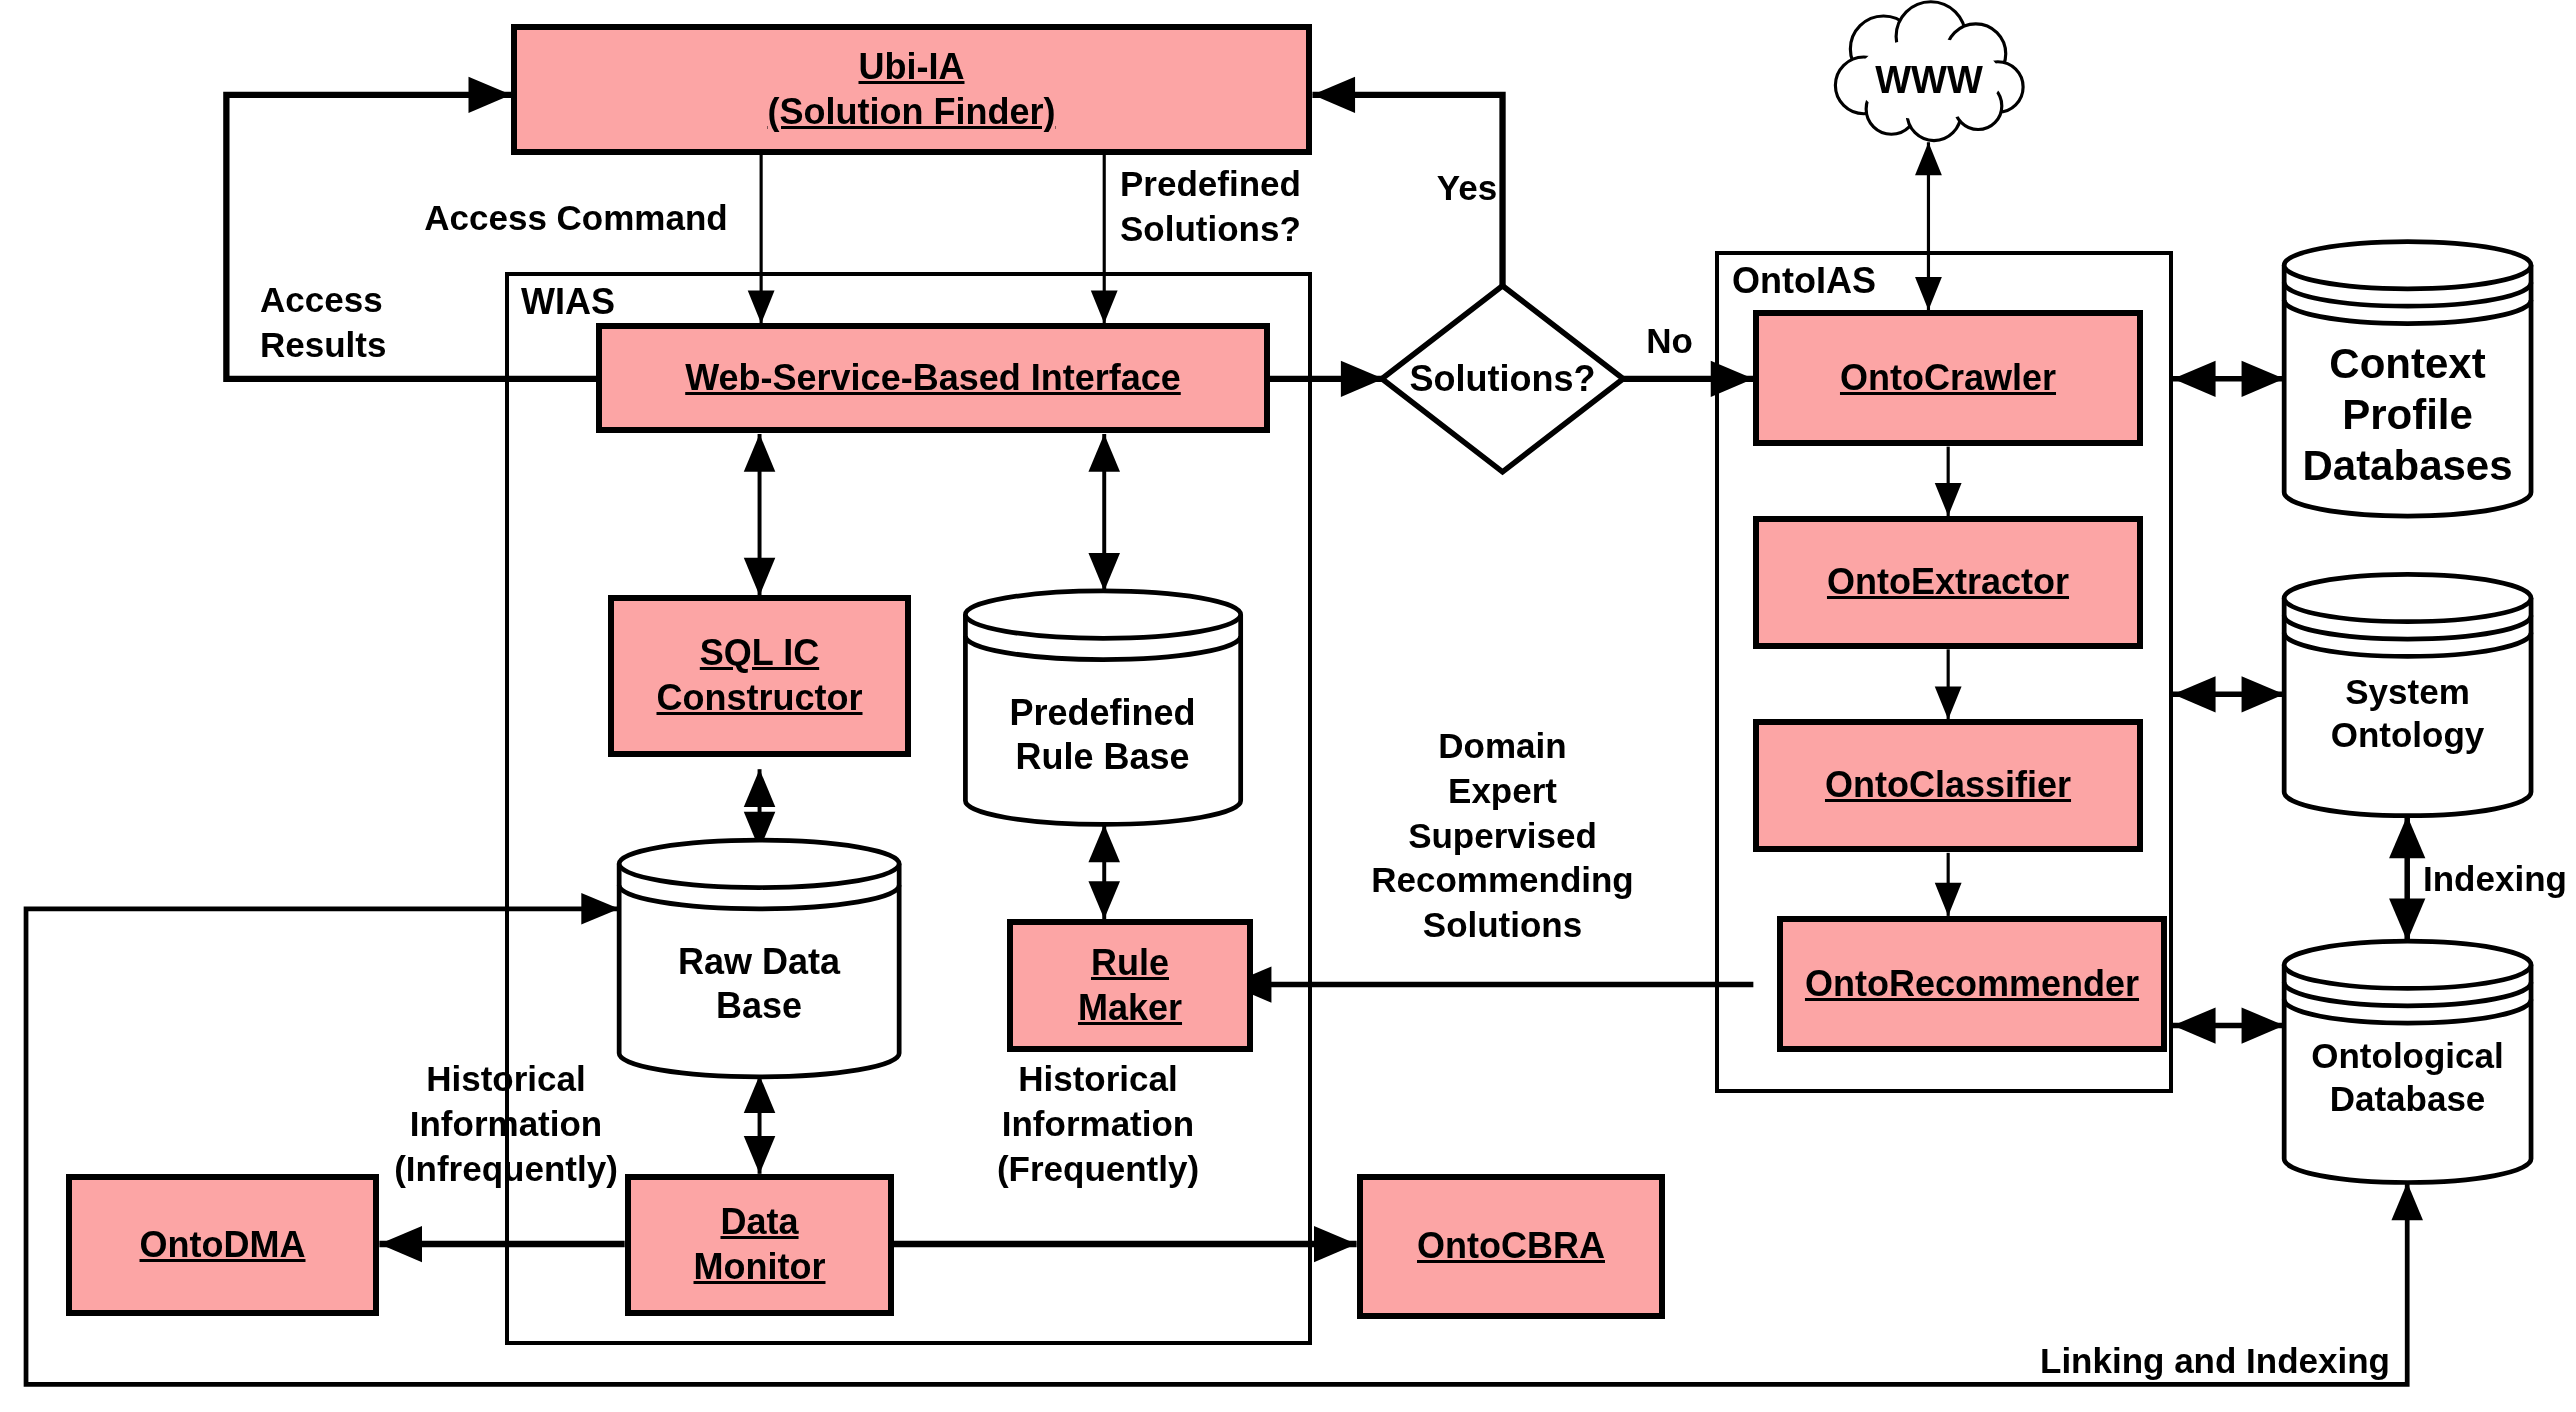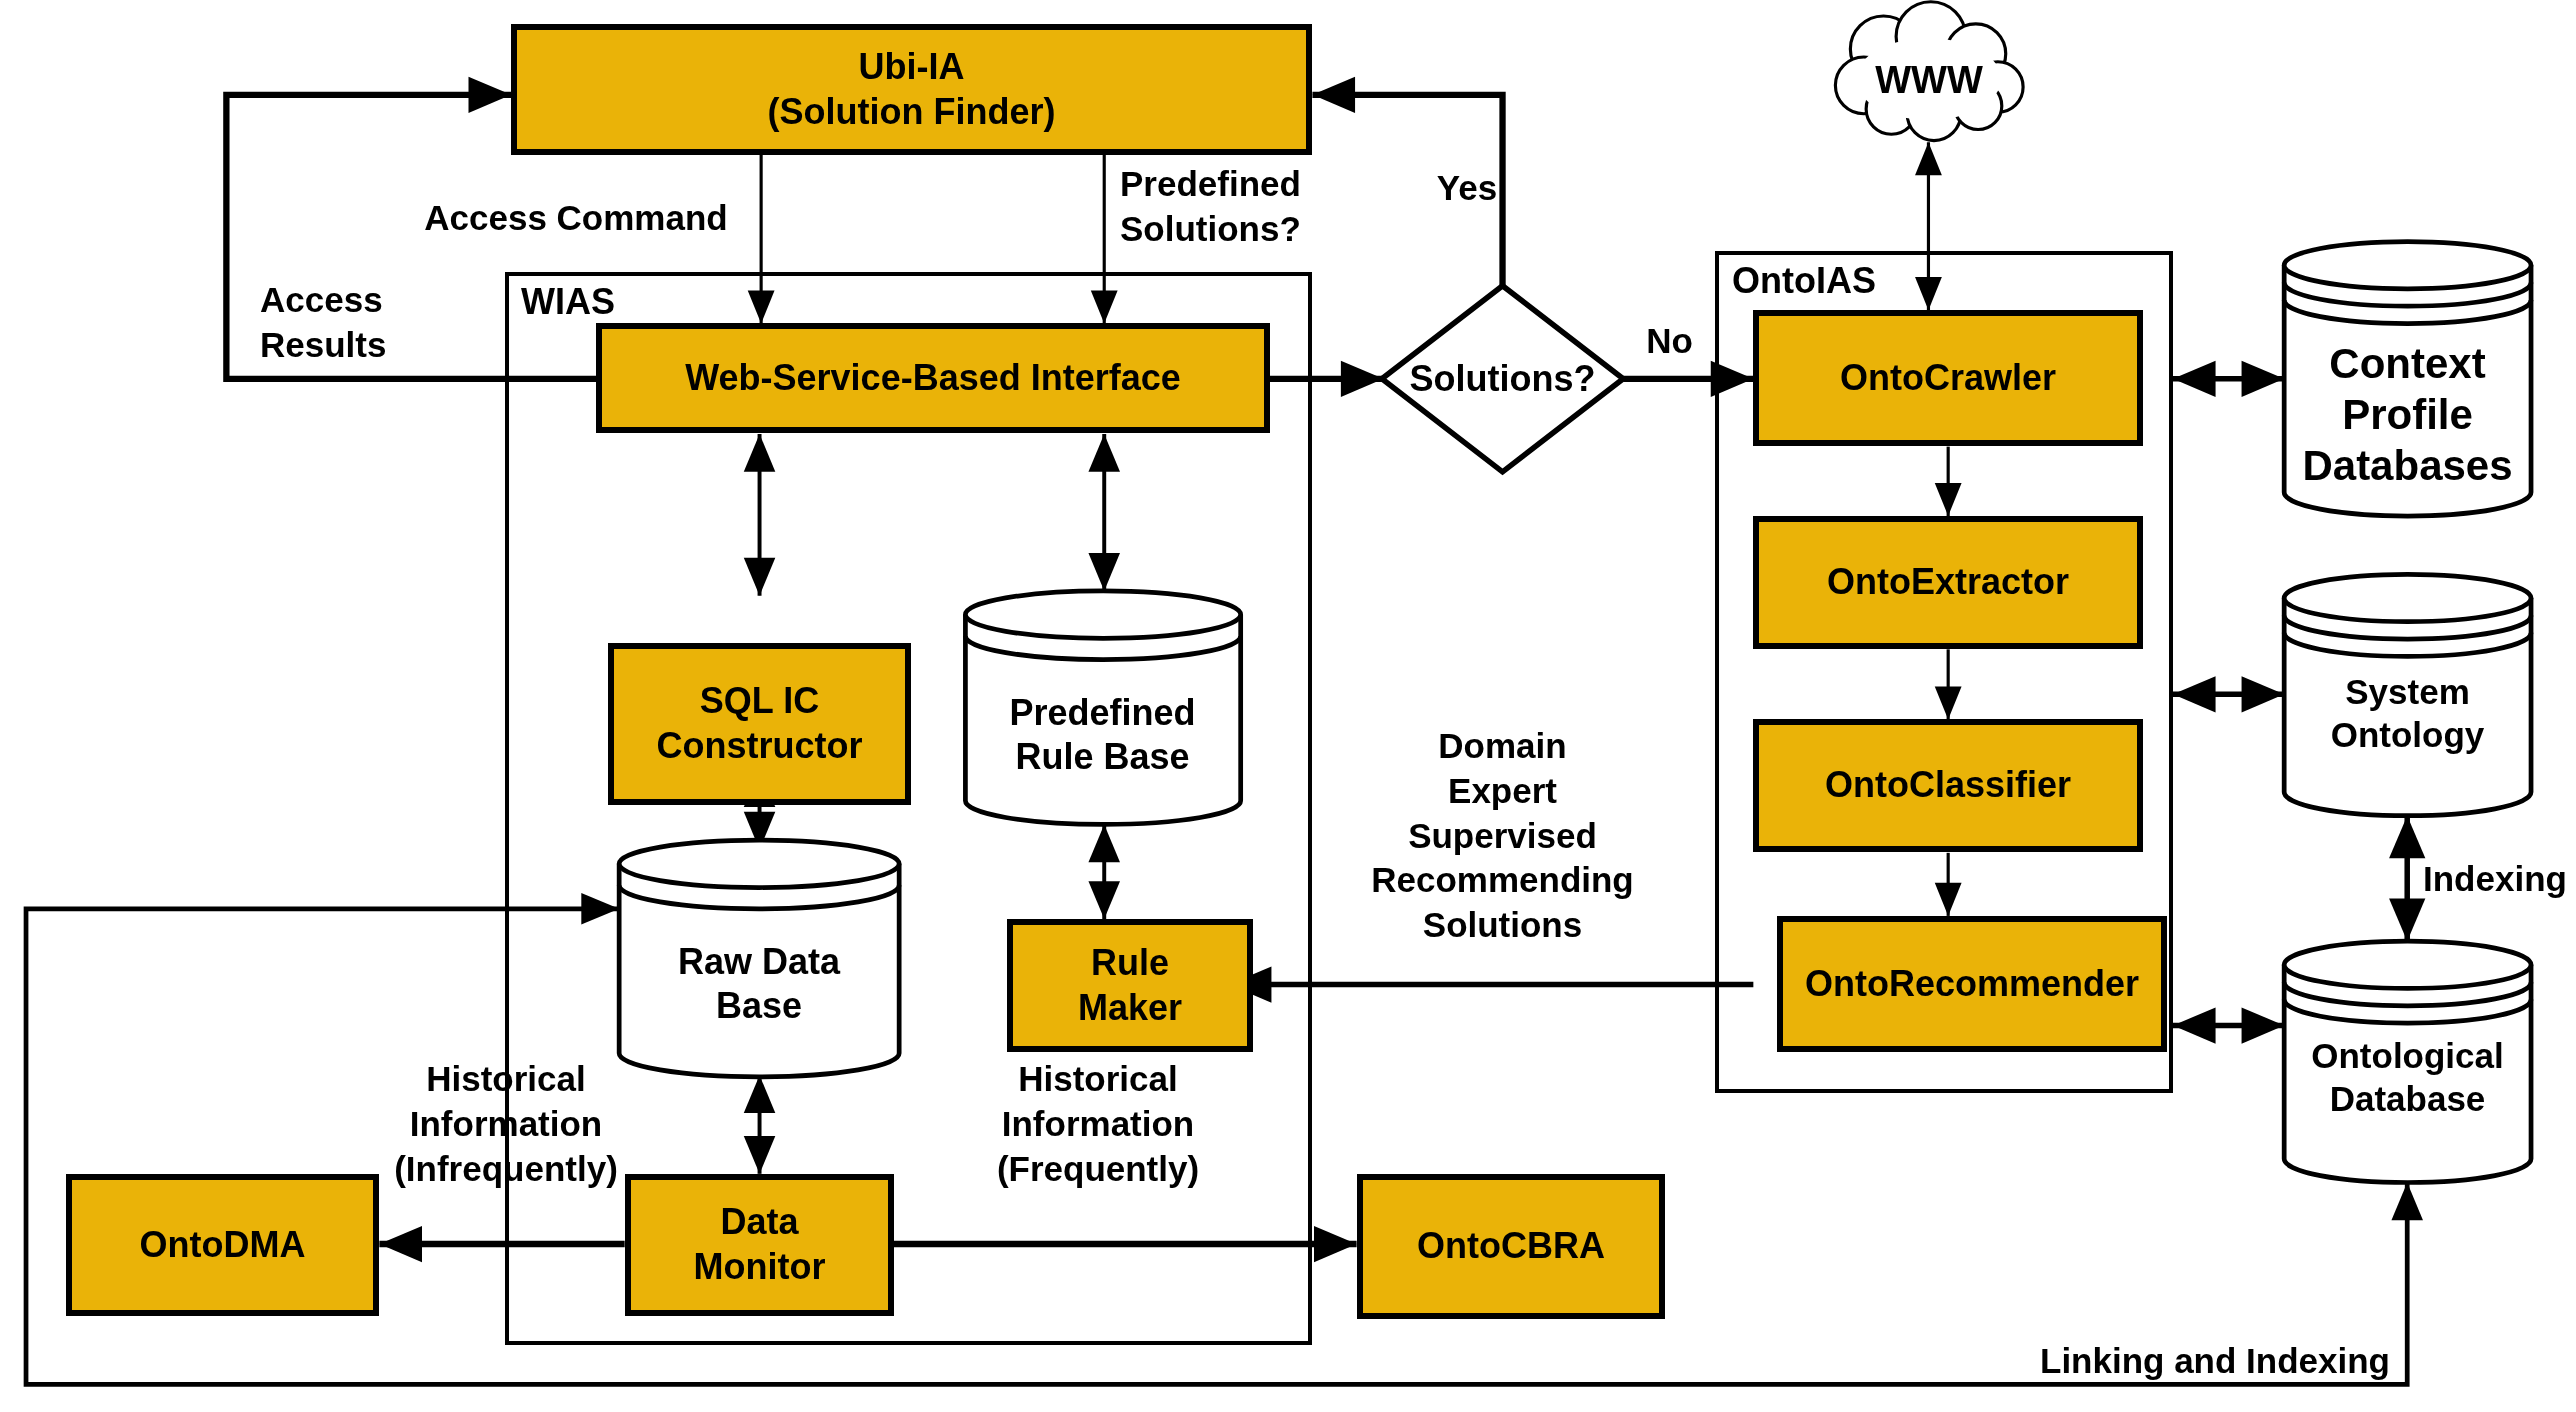--- a/index.html
+++ b/index.html
@@ -3,23 +3,23 @@
 <meta charset="utf-8">
 <style>
   html,body{margin:0;padding:0;background:#ffffff;}
   #stage{
     position:relative;width:2576px;height:1413px;background:#ffffff;
     font-family:"Liberation Sans",sans-serif;font-weight:bold;color:#000;
     overflow:hidden;
   }
   #wires{position:absolute;left:0;top:0;width:2576px;height:1413px;}
   .box{
-    position:absolute;box-sizing:border-box;background:#eab308;
+    position:absolute;box-sizing:border-box;background:#fca5a5;
     border:6.3px solid #000;display:flex;align-items:center;justify-content:center;
-    text-align:center;white-space:pre-line;font-size:36px;line-height:1.24;
+    text-align:center;white-space:pre-line;font-size:36px;line-height:1.24;text-decoration:underline;
   }
   .frame{
     position:absolute;box-sizing:border-box;background:transparent;
     border:4.7px solid #000;
   }
   .lbl{
     position:absolute;white-space:pre-line;font-size:35px;line-height:1.28;
   }
   .node-lbl{
     position:absolute;display:flex;align-items:center;justify-content:center;
@@ -145,21 +145,21 @@
 
   <div class="frame" style="left:505px;top:272px;width:807px;height:1073px;"></div>
   <div class="frame" style="left:1715px;top:251px;width:458px;height:842px;"></div>
 
   <div class="frame-lbl" style="left:521px;top:281px;">WIAS</div>
   <div class="frame-lbl" style="left:1732px;top:260px;">OntoIAS</div>
 
   <div class="box" style="left:511px;top:24px;width:801px;height:131px;">Ubi-IA
 (Solution Finder)</div>
   <div class="box" style="left:596px;top:323px;width:674px;height:110px;">Web-Service-Based Interface</div>
-  <div class="box" style="left:608px;top:595px;width:303px;height:162px;margin-top:48px;">SQL IC
+  <div class="box" style="left:608px;top:595px;width:303px;height:162px;">SQL IC
 Constructor</div>
   <div class="box" style="left:983px;top:919px;width:246px;height:133px;margin-left:24px;">Rule
 Maker</div>
   <div class="box" style="left:625px;top:1174px;width:269px;height:142px;">Data
 Monitor</div>
   <div class="box" style="left:66px;top:1174px;width:313px;height:142px;">OntoDMA</div>
   <div class="box" style="left:1357px;top:1174px;width:308px;height:145px;">OntoCBRA</div>
   <div class="box" style="left:1753px;top:310px;width:390px;height:136px;">OntoCrawler</div>
   <div class="box" style="left:1753px;top:516px;width:390px;height:133px;">OntoExtractor</div>
   <div class="box" style="left:1753px;top:719px;width:390px;height:133px;">OntoClassifier</div>

